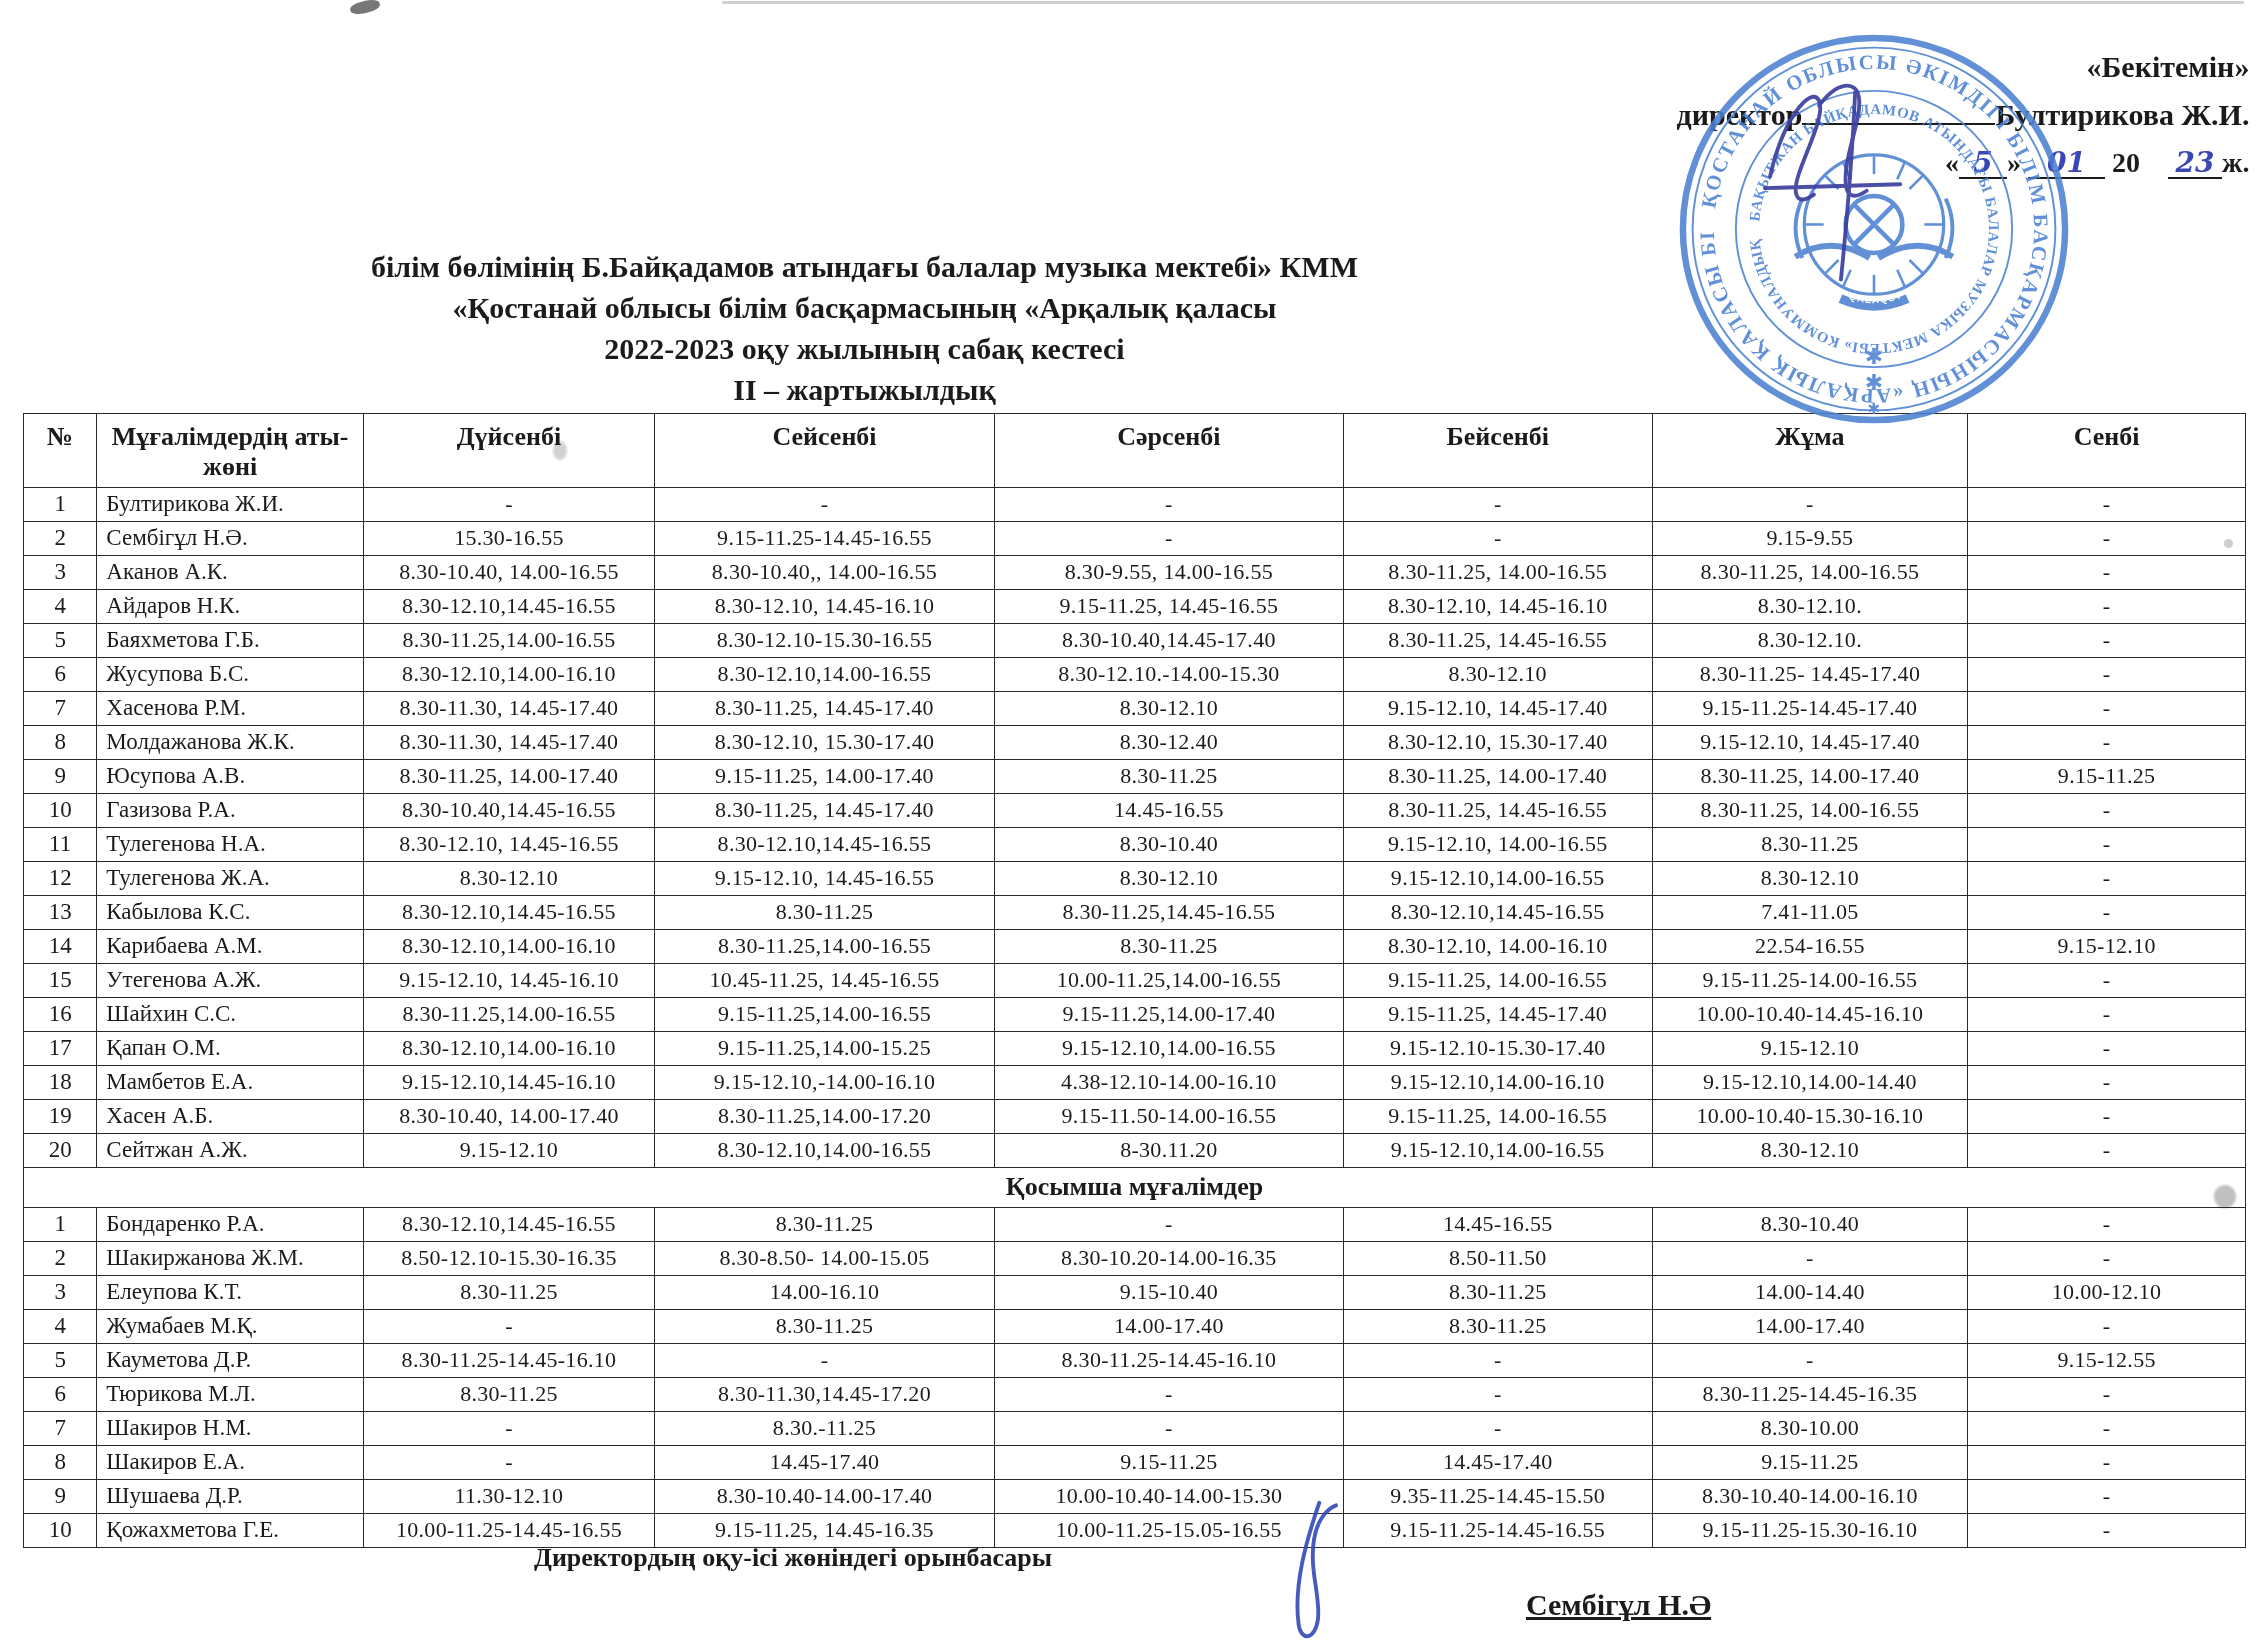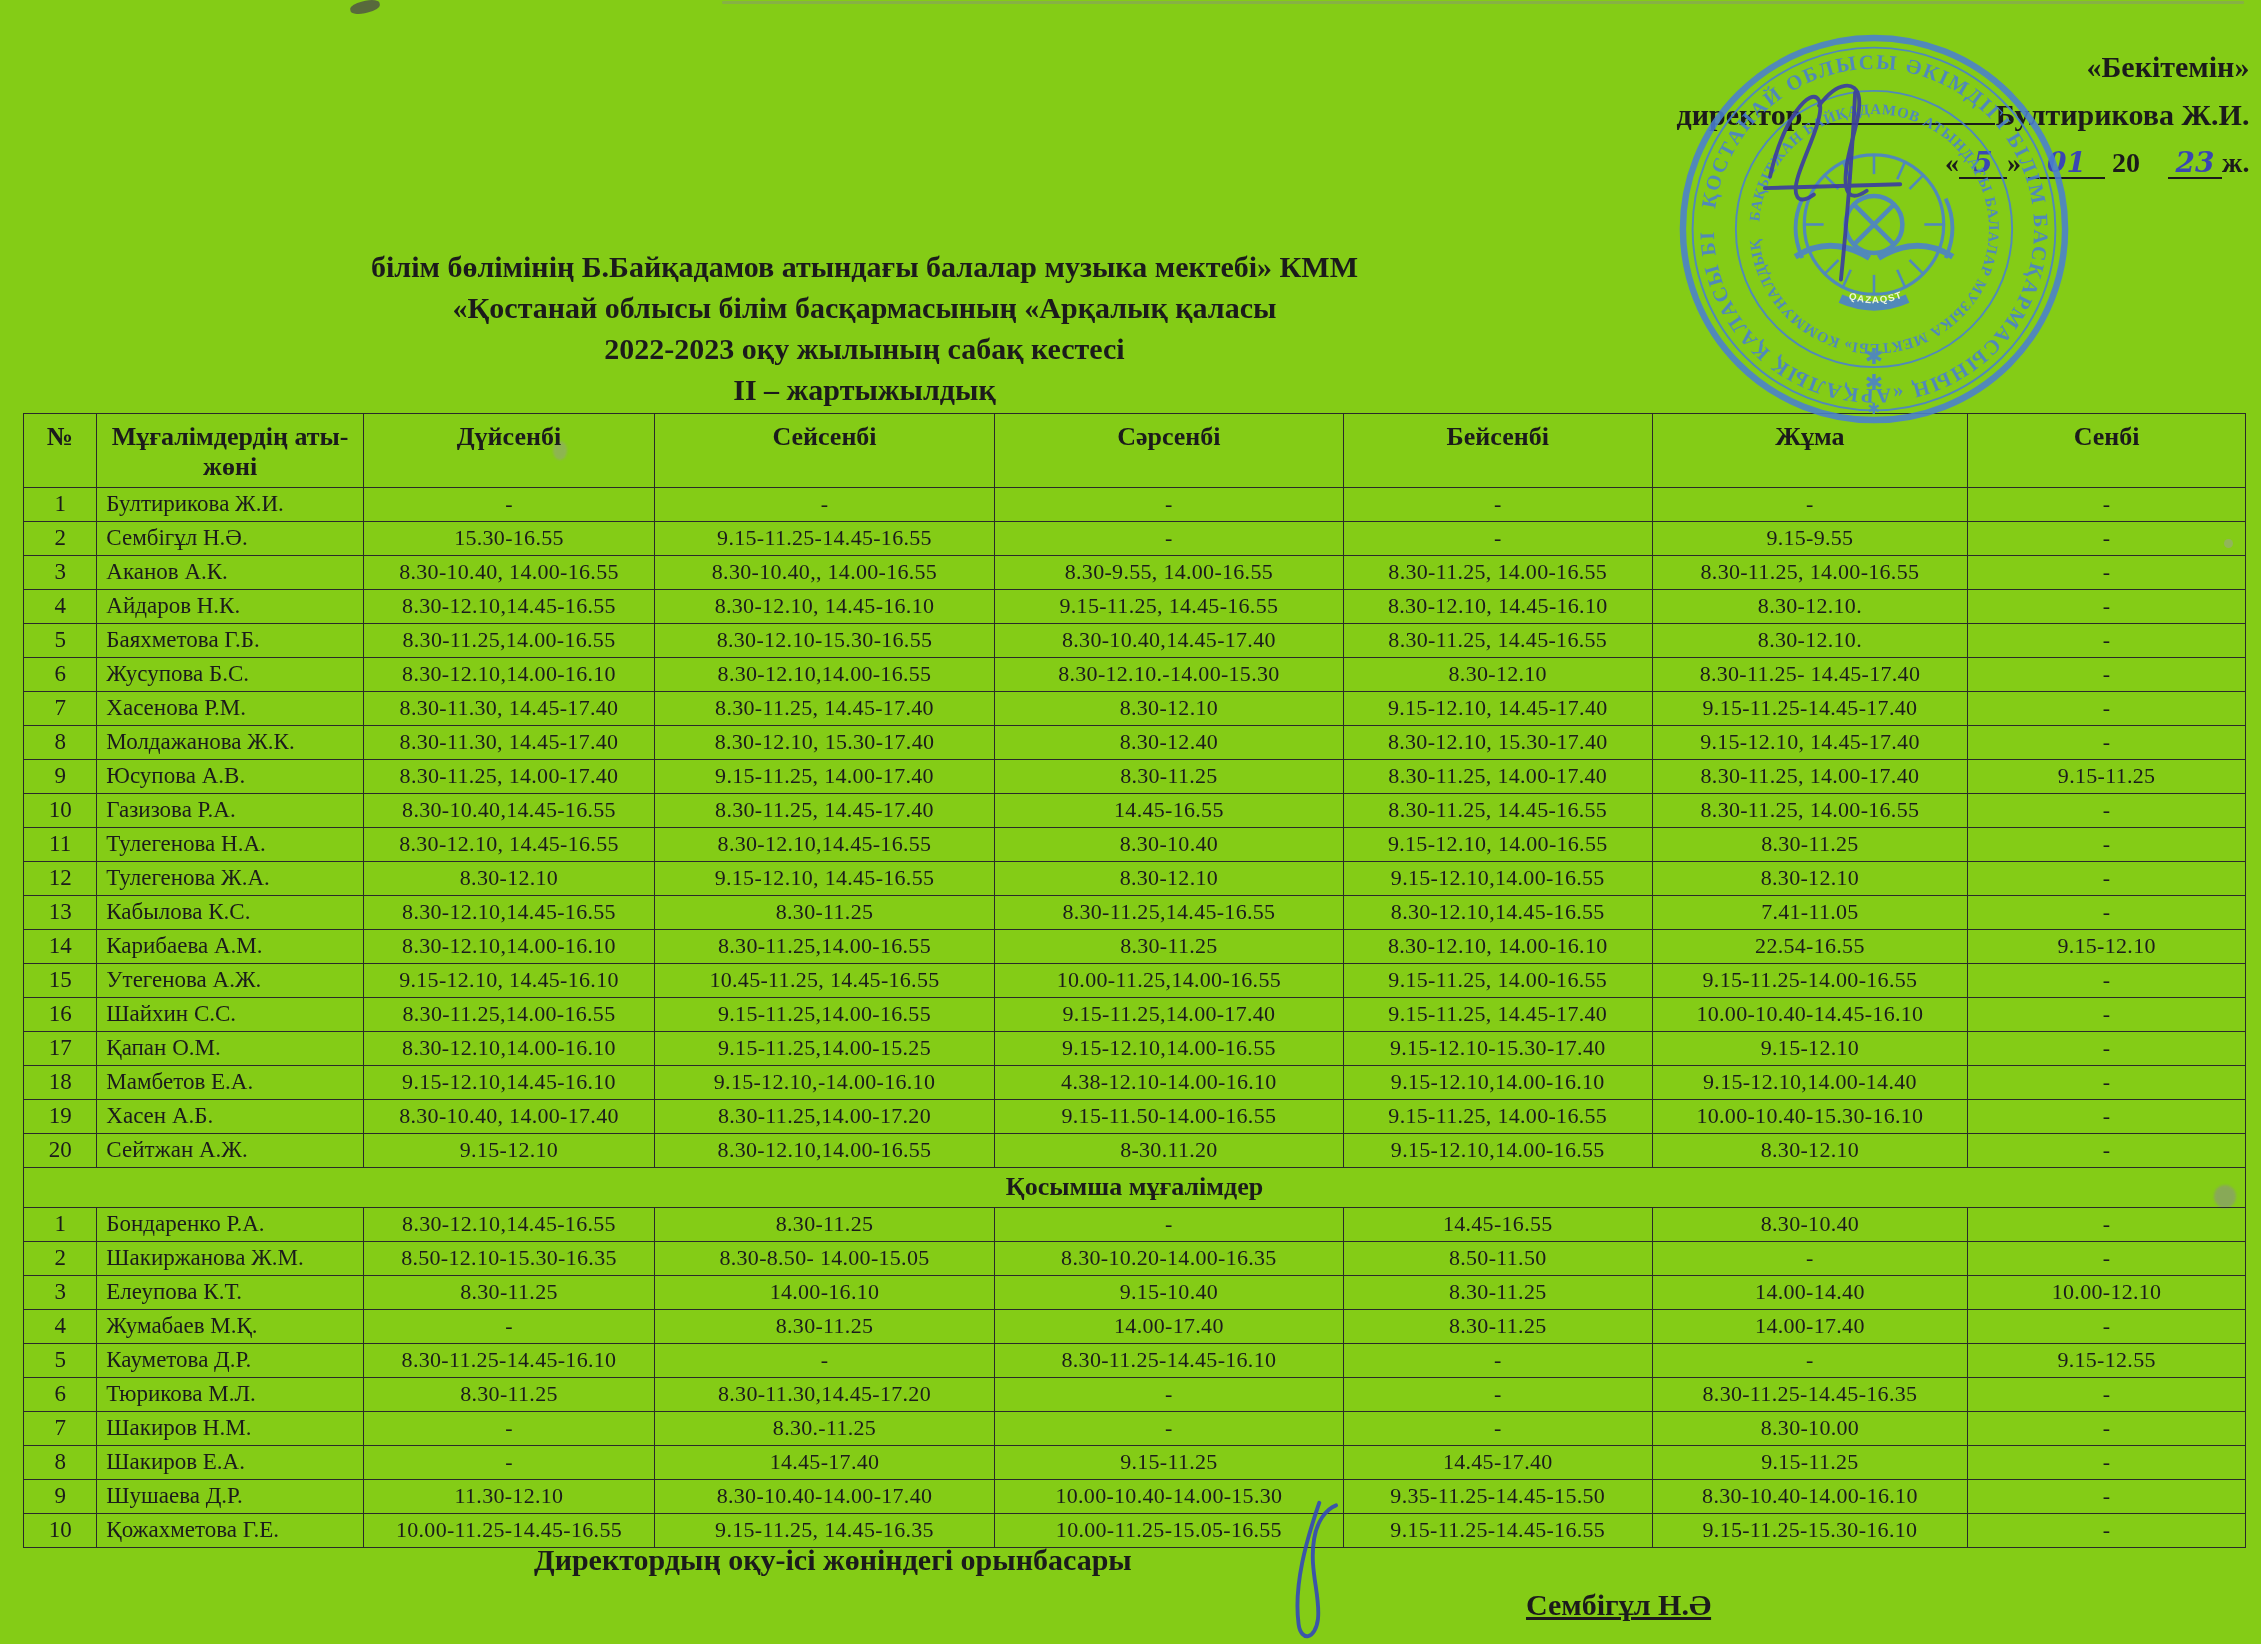--- a/index.html
+++ b/index.html
@@ -1,17 +1,17 @@
 <!DOCTYPE html>
 <html style="font-size:10.3px"><head>
 <meta charset="utf-8">
 <style>
   html,body{margin:0;padding:0;background:#e8e8e8;}
   .page{
-    position:relative;width:2261px;height:1645px;background:#84cc16;
+    position:relative;width:2261px;height:1645px;background:#ffffff;
     font-family:"Liberation Serif","DejaVu Serif",serif;color:#1b1b1b;overflow:hidden;
   }
   
   .approval{
     position:absolute;top:43px;right:11.6px;text-align:right;
     font-weight:bold;font-size:30px;line-height:48px;white-space:nowrap;z-index:2;
   }
   .approval .date-line{font-size:28px;}
   .blank{display:inline-block;border-bottom:2.6px solid #1b1b1b;text-align:center;vertical-align:baseline;line-height:26px;}
   .gap-sig{width:193px;height:27px;}
@@ -33,21 +33,21 @@
     border-collapse:collapse;table-layout:fixed;z-index:2;background:transparent;
   }
   .schedule th,.schedule td{border:1.9px solid #2a2a2a;overflow:hidden;}
   .schedule thead th{font-size:26px;font-weight:bold;vertical-align:top;padding-top:7.7px;height:64px;}
   .schedule tr.data-row{height:34px;}
   .schedule td.c-no{text-align:center;font-size:23px;}
   .schedule td.c-name{font-size:23px;padding-left:9px;text-align:left;}
   .schedule td.c-time{text-align:center;font-size:22px;letter-spacing:0.3px;}
   .schedule td.section{font-size:26px;font-weight:bold;text-align:center;height:37px;margin-top:10px;}
   
-  .footer-label{position:absolute;top:1543px;left:534px;font-size:30px;font-weight:bold;z-index:2;}
+  .footer-label{position:absolute;top:1543px;left:534px;font-size:26px;font-weight:bold;z-index:2;}
   .footer-name{position:absolute;top:1588px;left:1526px;font-size:30px;font-weight:bold;z-index:2;text-decoration:underline;}
   .footer-sign{position:absolute;left:1265px;top:1495px;width:84px;height:155px;z-index:3;pointer-events:none;}
   
   .speck{position:absolute;border-radius:50%;pointer-events:none;}
   .smudge-top{left:350px;top:1.3px;width:30px;height:11.6px;background:#4a4a4a;opacity:.75;transform:rotate(-12deg);border-radius:45%;}
   .streak-top{left:722px;top:1.3px;width:1522px;height:2.6px;background:#8a8a8a;opacity:.4;border-radius:1.3px;}
   .blob-right{left:2214px;top:1185px;width:22px;height:23px;background:#8d8d8d;opacity:.55;filter:blur(1.3px);}
   .mark-header{left:553px;top:441px;width:14px;height:19.3px;background:#9a9a9a;opacity:.45;filter:blur(1.3px);}
   .dot-right{left:2224px;top:539px;width:9px;height:9px;background:#9f9f9f;opacity:.5;filter:blur(0.6px);}
 </style>

